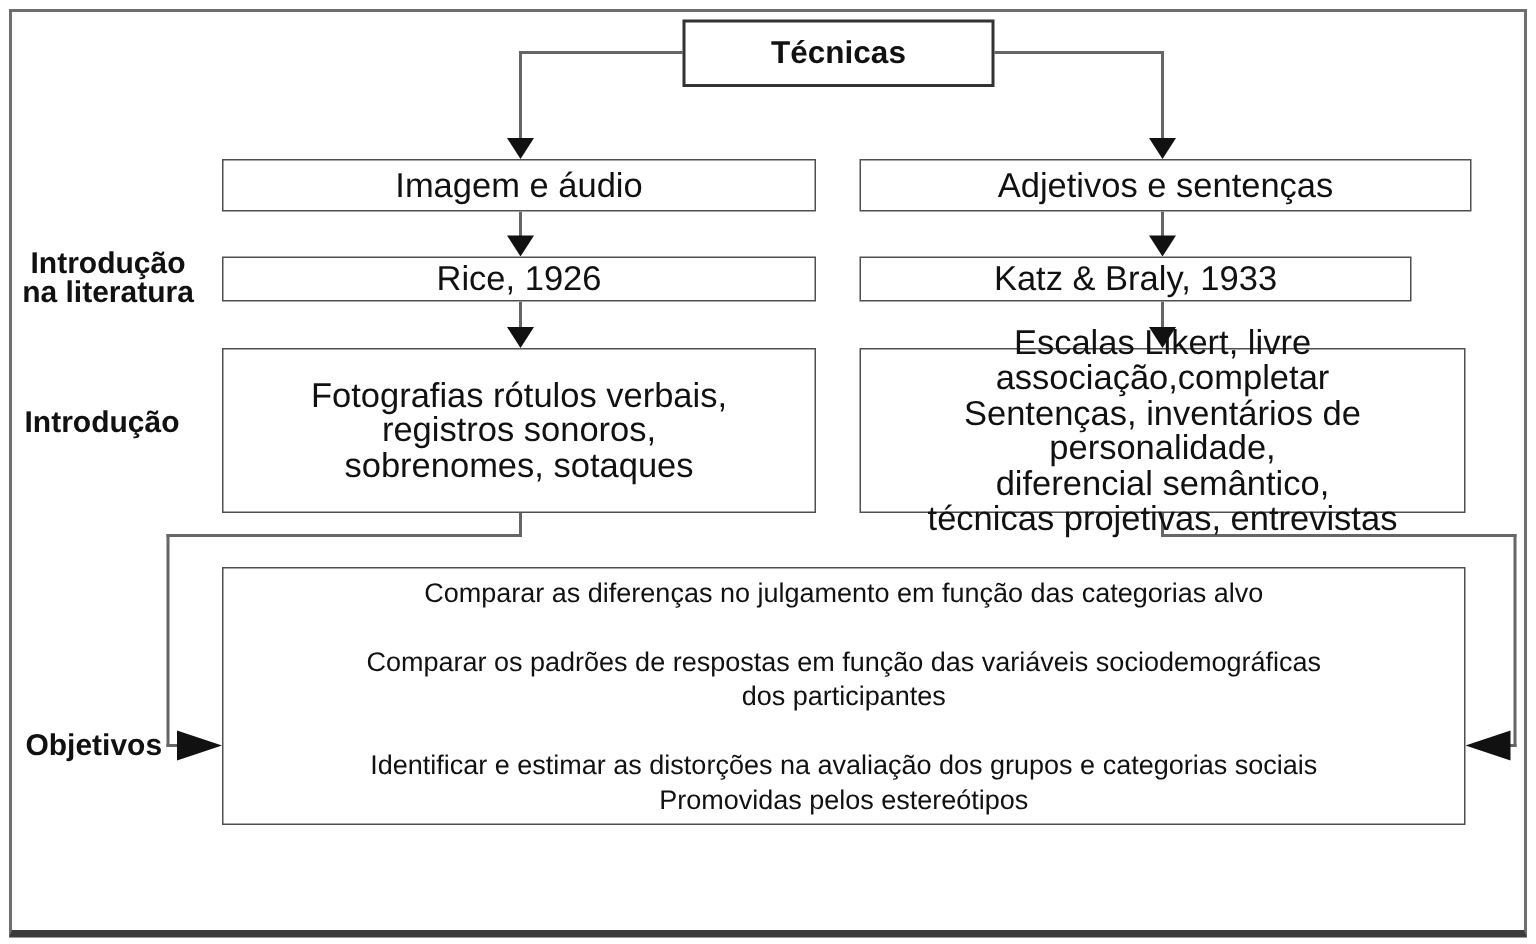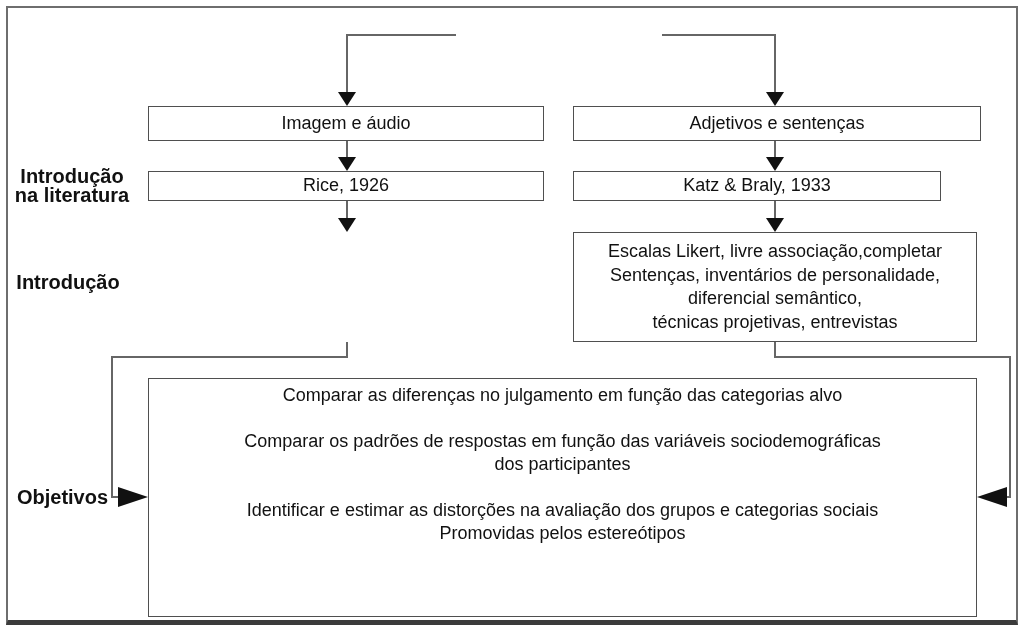--- a/index.html
+++ b/index.html
@@ -7,31 +7,31 @@
     position:relative;width:1024px;height:629px;background:#fff;overflow:hidden;
     font-family:"Liberation Sans",sans-serif;color:#111;
   }
   .frame{
     position:absolute;left:6px;top:6px;width:1012px;height:619px;box-sizing:border-box;
     border:2px solid #6e6e6e;border-bottom:5px solid #3b3b3b;background:transparent;
   }
   .node{
     position:absolute;box-sizing:border-box;background:#fff;border:1.5px solid #4f4f4f;
     display:flex;align-items:center;justify-content:center;text-align:center;
-    font-size:18px;line-height:23.5px;white-space:pre-line;z-index:3;
+    font-size:23px;line-height:23.5px;white-space:pre-line;z-index:3;
   }
   .tecnicas{left:455px;top:13px;width:208px;height:45px;font-weight:bold;font-size:21px;border:2px solid #333;}
   .imagem   {left:148px;top:106px;width:396px;height:35px;}
   .adjetivos{left:573px;top:106px;width:408px;height:35px;}
   .rice     {left:148px;top:171px;width:396px;height:30px;}
   .katz     {left:573px;top:171px;width:368px;height:30px;}
   .deriv-l  {left:148px;top:232px;width:396px;height:110px;}
   .deriv-r  {left:573px;top:232px;width:404px;height:110px;}
   .objbox{
-    position:absolute;left:148px;top:378px;width:829px;height:239px;box-sizing:border-box;
+    position:absolute;left:148px;top:378px;width:829px;height:172px;box-sizing:border-box;
     background:#fff;border:1.5px solid #4f4f4f;padding:5px 8px;z-index:3;
   }
   .objbox p{
     margin:0 0 23px 0;font-size:18px;line-height:23px;text-align:center;white-space:pre-line;
   }
   .side-label{
     position:absolute;font-weight:bold;font-size:20px;line-height:19px;text-align:center;
     white-space:pre-line;z-index:3;
   }
   .lbl-intro{left:8px;top:167px;width:128px;}
@@ -68,27 +68,31 @@
 
   <div class="arrow down" style="left:338px;top:92px;"></div>
   <div class="arrow down" style="left:766px;top:92px;"></div>
   <div class="arrow down" style="left:338px;top:157px;"></div>
   <div class="arrow down" style="left:766px;top:157px;"></div>
   <div class="arrow down" style="left:338px;top:218px;"></div>
   <div class="arrow down" style="left:766px;top:218px;"></div>
   <div class="arrow right" style="left:118px;top:487px;"></div>
   <div class="arrow left" style="left:977px;top:487px;"></div>
 
+  <div class="node tecnicas">Técnicas</div>
 
   <div class="node imagem">Imagem e áudio</div>
   <div class="node adjetivos">Adjetivos e sentenças</div>
 
   <div class="node rice">Rice, 1926</div>
   <div class="node katz">Katz &amp; Braly, 1933</div>
 
+  <div class="node deriv-l">Fotografias rótulos verbais,
+registros sonoros,
+sobrenomes, sotaques</div>
   <div class="node deriv-r">Escalas Likert, livre associação,completar
 Sentenças, inventários de personalidade,
 diferencial semântico,
 técnicas projetivas, entrevistas</div>
 
   <div class="objbox">
     <p>Comparar as diferenças no julgamento em função das categorias alvo</p>
     <p>Comparar os padrões de respostas em  função das variáveis sociodemográficas
 dos participantes</p>
     <p>Identificar e estimar as distorções  na avaliação dos grupos e categorias sociais

